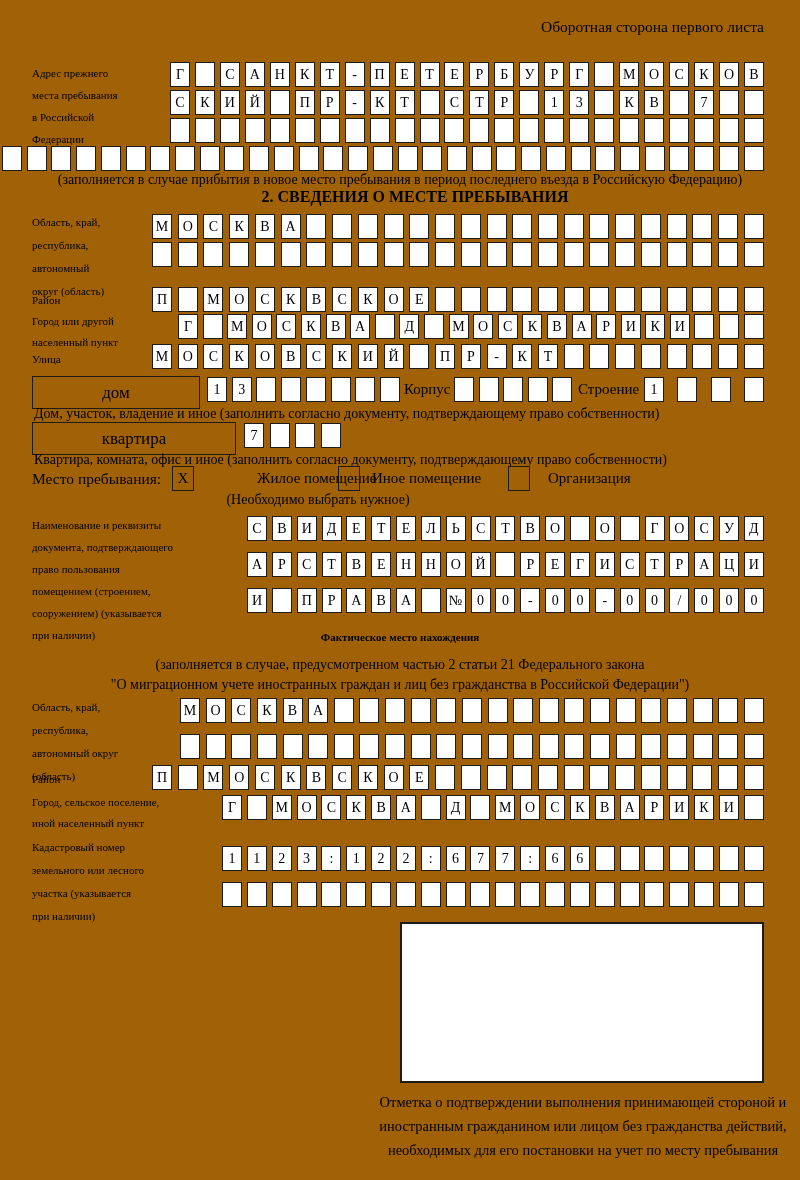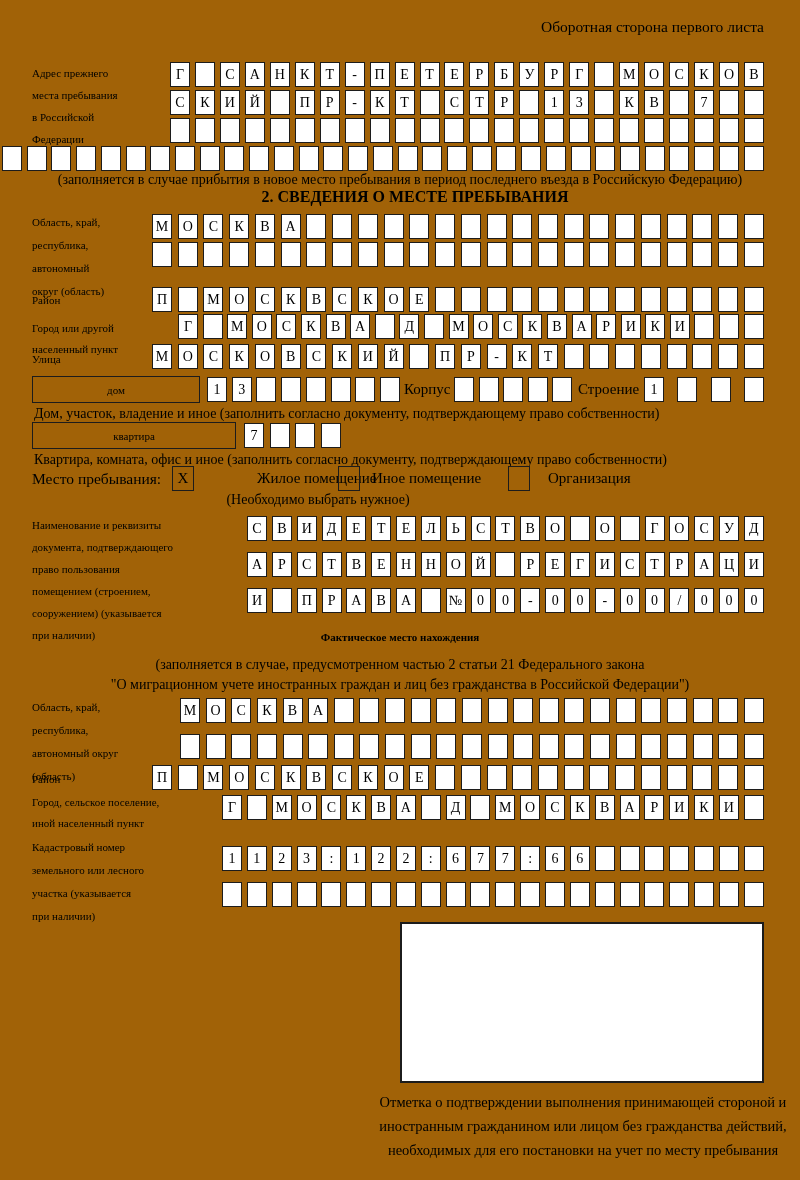--- a/index.html
+++ b/index.html
@@ -11,22 +11,22 @@
   .crow{position:absolute;display:flex;justify-content:space-between;}
   .cell{
     width:20px;height:25px;border:1.6px solid #1c1c1c;box-sizing:border-box;
     display:flex;align-items:center;justify-content:center;
     font-size:14px;background:#fff;flex:0 0 auto;
   }
   .note{position:absolute;font-size:14px;}
   .center{text-align:center;}
   .hdr{position:absolute;width:100%;text-align:center;font-weight:bold;font-size:16px;}
   .boxlabel{
-    position:absolute;height:27px;border:1.6px solid #1c1c1c;box-sizing:border-box;
-    display:flex;align-items:center;justify-content:center;font-size:11px;
+    position:absolute;height:33px;border:1.6px solid #1c1c1c;box-sizing:border-box;
+    display:flex;align-items:center;justify-content:center;font-size:17px;
   }
   .chk{
     position:absolute;width:22px;height:25px;border:1.6px solid #1c1c1c;box-sizing:border-box;
     display:flex;align-items:center;justify-content:center;font-size:15px;
   }
   .inline-lbl{position:absolute;font-size:15px;}
   .stamp{position:absolute;border:2px solid #1c1c1c;box-sizing:border-box;background:#fff;}
 </style>
 </head>
 <body>
@@ -232,21 +232,21 @@
       <div class="cell"></div>
       <div class="cell"></div>
       <div class="cell"></div>
       <div class="cell"></div>
       <div class="cell"></div>
       <div class="cell"></div>
       <div class="cell"></div>
       <div class="cell"></div>
     </div>
 
-  <div class="lbl" style="top:318px;left:32px;line-height:21px;">Город или другой
+  <div class="lbl" style="top:311px;left:32px;line-height:21px;">Город или другой
 населенный пункт</div>
   <div class="crow" style="top:314px;left:178px;width:586px;">
       <div class="cell">Г</div>
       <div class="cell"></div>
       <div class="cell">М</div>
       <div class="cell">О</div>
       <div class="cell">С</div>
       <div class="cell">К</div>
       <div class="cell">В</div>
       <div class="cell">А</div>

